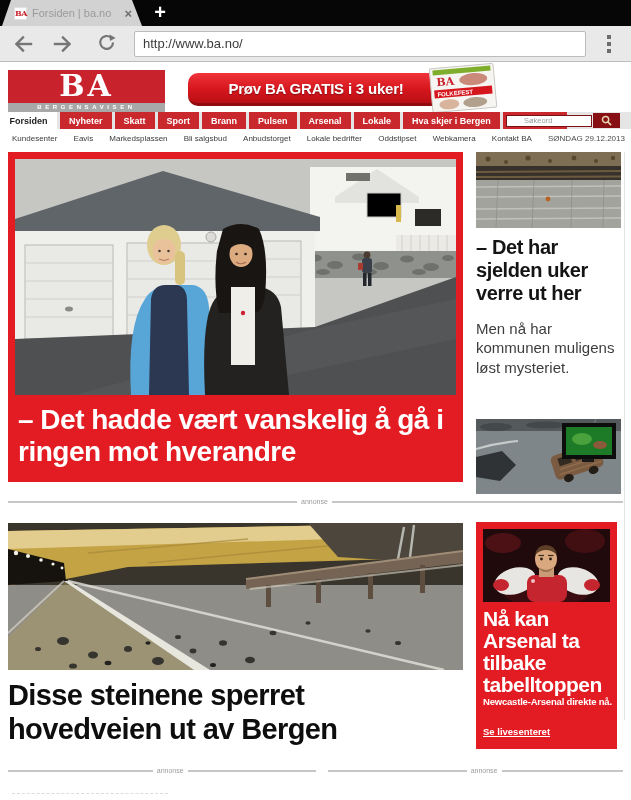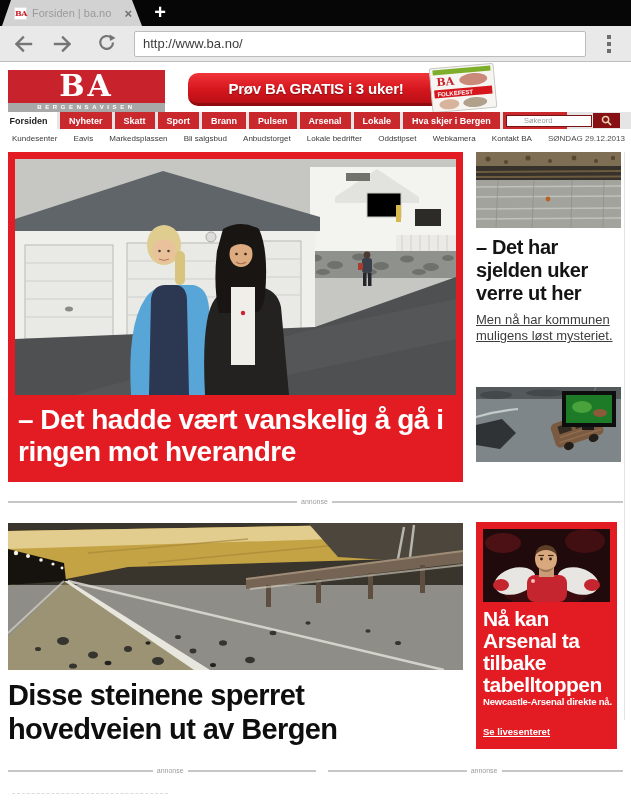--- a/index.html
+++ b/index.html
@@ -72,21 +72,21 @@
   .subnav-item { font-size:8px; color:#3a3a3a; white-space:nowrap; }
   .subnav-date { font-size:8px; color:#4c4c4c; white-space:nowrap; }
   
   .lead { position:absolute; left:8px; top:90px; width:455px; background:#e31b22; }
   .lead svg { display:block; margin:7px; }
   .lead h1 { color:#fff; font-size:28px; line-height:1.14; font-weight:bold;
     letter-spacing:-0.5px; padding:2px 10px 14px 10px; }
   .sidecol { position:absolute; left:476px; top:90px; width:145px; }
   .sidecol svg { display:block; }
   .side-h { color:#141414; font-size:20px; line-height:1.16; font-weight:bold; letter-spacing:-0.4px; margin-top:8px; }
-  .side-sum { color:#3d3d3d; font-size:13px; line-height:1.3; margin-top:6px;text-decoration:underline; }
+  .side-sum { color:#3d3d3d; font-size:15px; line-height:1.3; margin-top:13px; }
   .side-gap { height:16px; }
   .divider { position:absolute; border-top:2px solid #c6c6c6; }
   .divider .annonse { position:absolute; top:-5px; left:47%; background:#fff; padding:0 4px;
     font-size:7px; color:#9c9c9c; line-height:8px; }
   .second { position:absolute; left:8px; top:461px; width:455px; }
   .second svg { display:block; }
   .second h1 { color:#0e0e0e; font-size:29px; line-height:1.18; font-weight:bold;
     letter-spacing:-0.6px; margin-top:8px; width:420px; }
   .sportbox { position:absolute; left:476px; top:460px; width:141px; background:#e31b22; padding:7px 7px 10px 7px; }
   .sportbox svg { display:block; }

